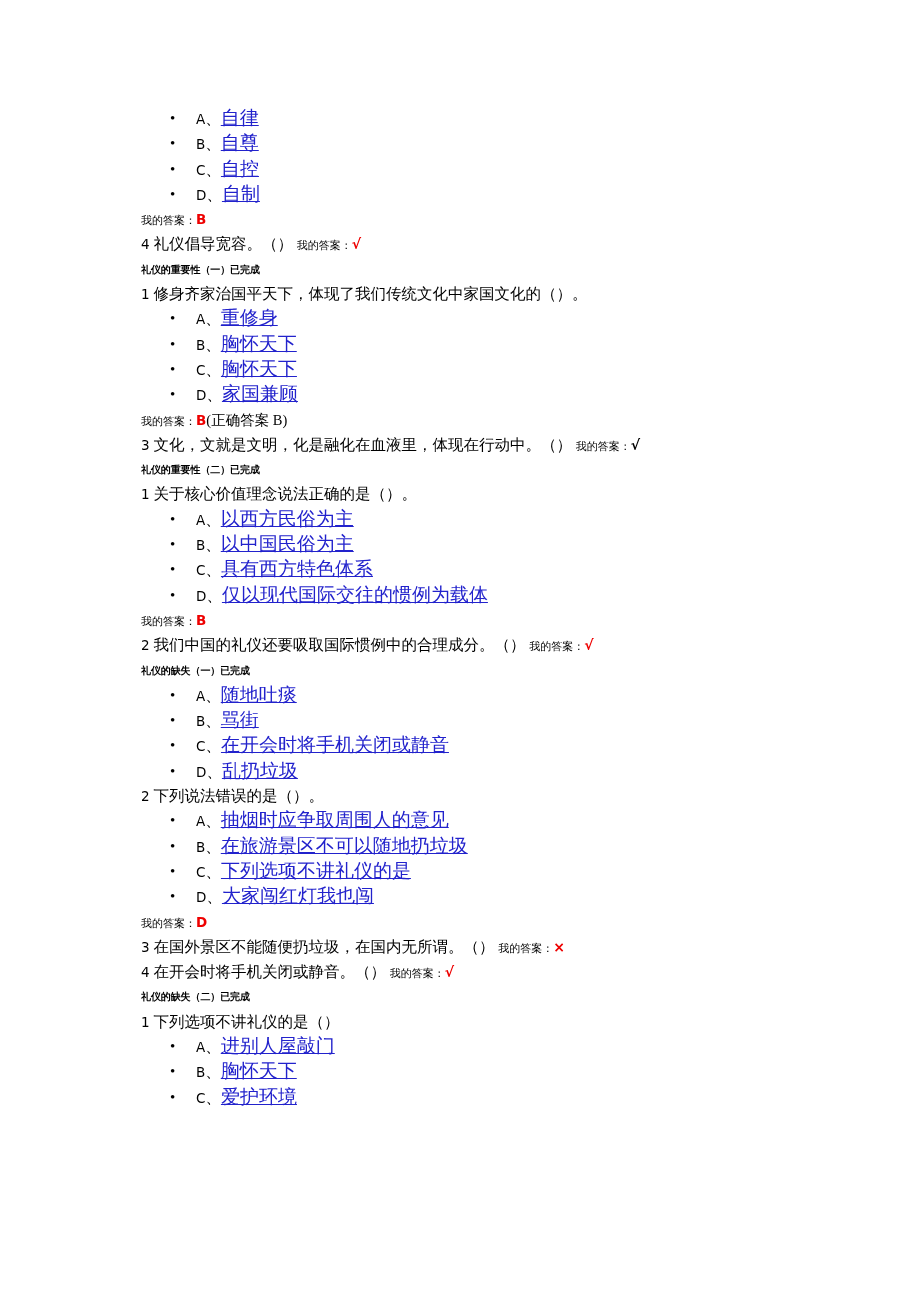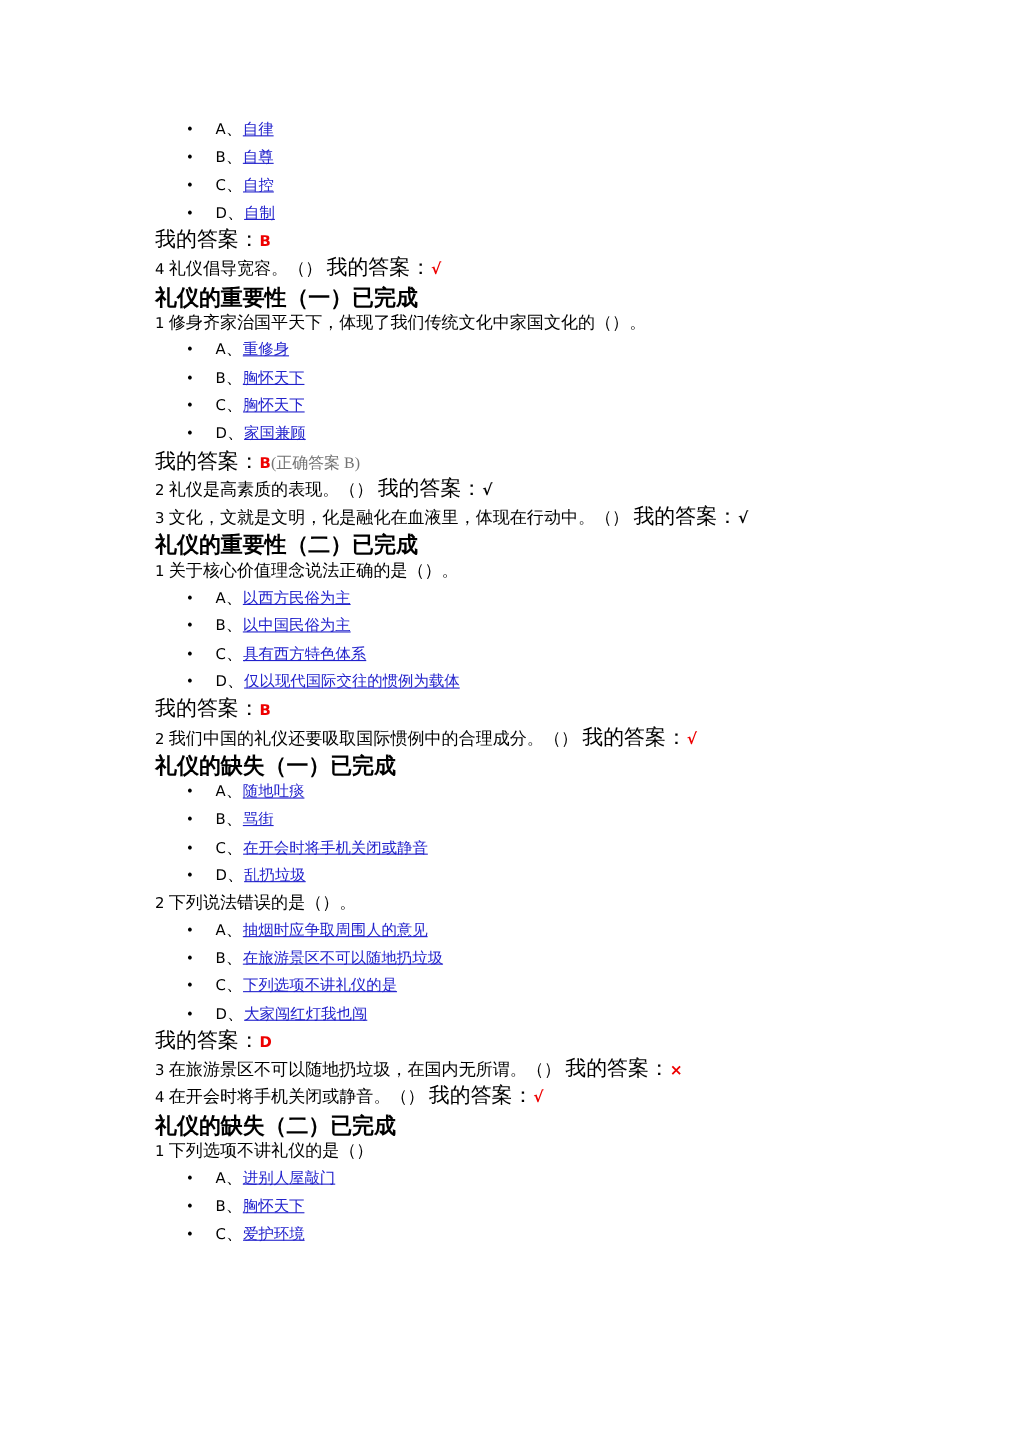--- a/index.html
+++ b/index.html
@@ -20,21 +20,21 @@
     box-sizing: border-box;
   }
   .line {
     font-size: 15.5px;
     line-height: 24.3px;
     white-space: nowrap;
   }
   .section-title {
     font-family: "DejaVu Sans", "Liberation Sans", sans-serif;
     font-weight: bold;
-    font-size: 20px;
+    font-size: 10px;
     line-height: 24.3px;
     letter-spacing: -0.1px;
     white-space: nowrap;
   }
   .qnum {
     font-family: "DejaVu Sans", "Liberation Sans", sans-serif;
     font-size: 13.5px;
   }
   .opts {
     list-style: none;
@@ -59,43 +59,43 @@
     display: inline-block;
     margin-left: 25px;
     font-family: "DejaVu Sans", "Liberation Sans", sans-serif;
     font-size: 13.5px;
   }
   .opt .dun {
     font-size: 15.5px;
   }
   .opt a {
     color: #2222cc;
-    font-size: 14px;
+    font-size: 19px;
   }
-  .ans-label { font-size: 19px; }
+  .ans-label { font-size: 11px; }
   .ans-red {
     color: #ee0000;
     font-family: "DejaVu Sans", "Liberation Sans", sans-serif;
     font-weight: bold;
     font-size: 13.5px;
   }
   .mark-red {
     color: #ee0000;
     font-family: "DejaVu Sans", "Liberation Sans", sans-serif;
     font-weight: bold;
     font-size: 14px;
   }
   .mark-black {
     color: #000000;
     font-family: "DejaVu Sans", "Liberation Sans", sans-serif;
     font-weight: bold;
     font-size: 14px;
   }
   .correct-note {
-    color: #737373;
+    color: #000000;
     font-size: 14.5px;
   }
 </style>
 </head>
 <body>
 
 <div id="doc">
     <ul class="opts">
       <li class="opt"><span class="bullet">•</span><span class="letter">A</span><span class="dun">、</span><a href="#">自律</a></li>
       <li class="opt"><span class="bullet">•</span><span class="letter">B</span><span class="dun">、</span><a href="#">自尊</a></li>
@@ -106,21 +106,20 @@
     <div class="line"><span class="qnum">4</span><span> 礼仪倡导宽容。（） </span><span class="ans-label">我的答案：</span><span class="mark-red">√</span></div>
     <div class="section-title">礼仪的重要性（一）已完成</div>
     <div class="line"><span class="qnum">1</span><span> 修身齐家治国平天下，体现了我们传统文化中家国文化的（）。</span></div>
     <ul class="opts">
       <li class="opt"><span class="bullet">•</span><span class="letter">A</span><span class="dun">、</span><a href="#">重修身</a></li>
       <li class="opt"><span class="bullet">•</span><span class="letter">B</span><span class="dun">、</span><a href="#">胸怀天下</a></li>
       <li class="opt"><span class="bullet">•</span><span class="letter">C</span><span class="dun">、</span><a href="#">胸怀天下</a></li>
       <li class="opt"><span class="bullet">•</span><span class="letter">D</span><span class="dun">、</span><a href="#">家国兼顾</a></li>
     </ul>
     <div class="line"><span class="ans-label">我的答案：</span><span class="ans-red">B</span><span class="correct-note">(正确答案 B)</span></div>
-    <div class="line"><span class="qnum">2</span><span> 礼仪是高素质的表现。（） </span><span class="ans-label">我的答案：</span><span class="mark-black">√</span></div>
     <div class="line"><span class="qnum">3</span><span> 文化，文就是文明，化是融化在血液里，体现在行动中。（） </span><span class="ans-label">我的答案：</span><span class="mark-black">√</span></div>
     <div class="section-title">礼仪的重要性（二）已完成</div>
     <div class="line"><span class="qnum">1</span><span> 关于核心价值理念说法正确的是（）。</span></div>
     <ul class="opts">
       <li class="opt"><span class="bullet">•</span><span class="letter">A</span><span class="dun">、</span><a href="#">以西方民俗为主</a></li>
       <li class="opt"><span class="bullet">•</span><span class="letter">B</span><span class="dun">、</span><a href="#">以中国民俗为主</a></li>
       <li class="opt"><span class="bullet">•</span><span class="letter">C</span><span class="dun">、</span><a href="#">具有西方特色体系</a></li>
       <li class="opt"><span class="bullet">•</span><span class="letter">D</span><span class="dun">、</span><a href="#">仅以现代国际交往的惯例为载体</a></li>
     </ul>
     <div class="line"><span class="ans-label">我的答案：</span><span class="ans-red">B</span></div>
@@ -133,21 +132,21 @@
       <li class="opt"><span class="bullet">•</span><span class="letter">D</span><span class="dun">、</span><a href="#">乱扔垃圾</a></li>
     </ul>
     <div class="line"><span class="qnum">2</span><span> 下列说法错误的是（）。</span></div>
     <ul class="opts">
       <li class="opt"><span class="bullet">•</span><span class="letter">A</span><span class="dun">、</span><a href="#">抽烟时应争取周围人的意见</a></li>
       <li class="opt"><span class="bullet">•</span><span class="letter">B</span><span class="dun">、</span><a href="#">在旅游景区不可以随地扔垃圾</a></li>
       <li class="opt"><span class="bullet">•</span><span class="letter">C</span><span class="dun">、</span><a href="#">下列选项不讲礼仪的是</a></li>
       <li class="opt"><span class="bullet">•</span><span class="letter">D</span><span class="dun">、</span><a href="#">大家闯红灯我也闯</a></li>
     </ul>
     <div class="line"><span class="ans-label">我的答案：</span><span class="ans-red">D</span></div>
-    <div class="line"><span class="qnum">3</span><span> 在旅游景区不可以随地扔垃圾，在国内无所谓。（） </span><span class="ans-label">我的答案：</span><span class="mark-red">×</span></div>
+    <div class="line"><span class="qnum">3</span><span> 在国外景区不能随便扔垃圾，在国内无所谓。（） </span><span class="ans-label">我的答案：</span><span class="mark-red">×</span></div>
     <div class="line"><span class="qnum">4</span><span> 在开会时将手机关闭或静音。（） </span><span class="ans-label">我的答案：</span><span class="mark-red">√</span></div>
     <div class="section-title">礼仪的缺失（二）已完成</div>
     <div class="line"><span class="qnum">1</span><span> 下列选项不讲礼仪的是（）</span></div>
     <ul class="opts">
       <li class="opt"><span class="bullet">•</span><span class="letter">A</span><span class="dun">、</span><a href="#">进别人屋敲门</a></li>
       <li class="opt"><span class="bullet">•</span><span class="letter">B</span><span class="dun">、</span><a href="#">胸怀天下</a></li>
       <li class="opt"><span class="bullet">•</span><span class="letter">C</span><span class="dun">、</span><a href="#">爱护环境</a></li>
     </ul>
   </div>
 

